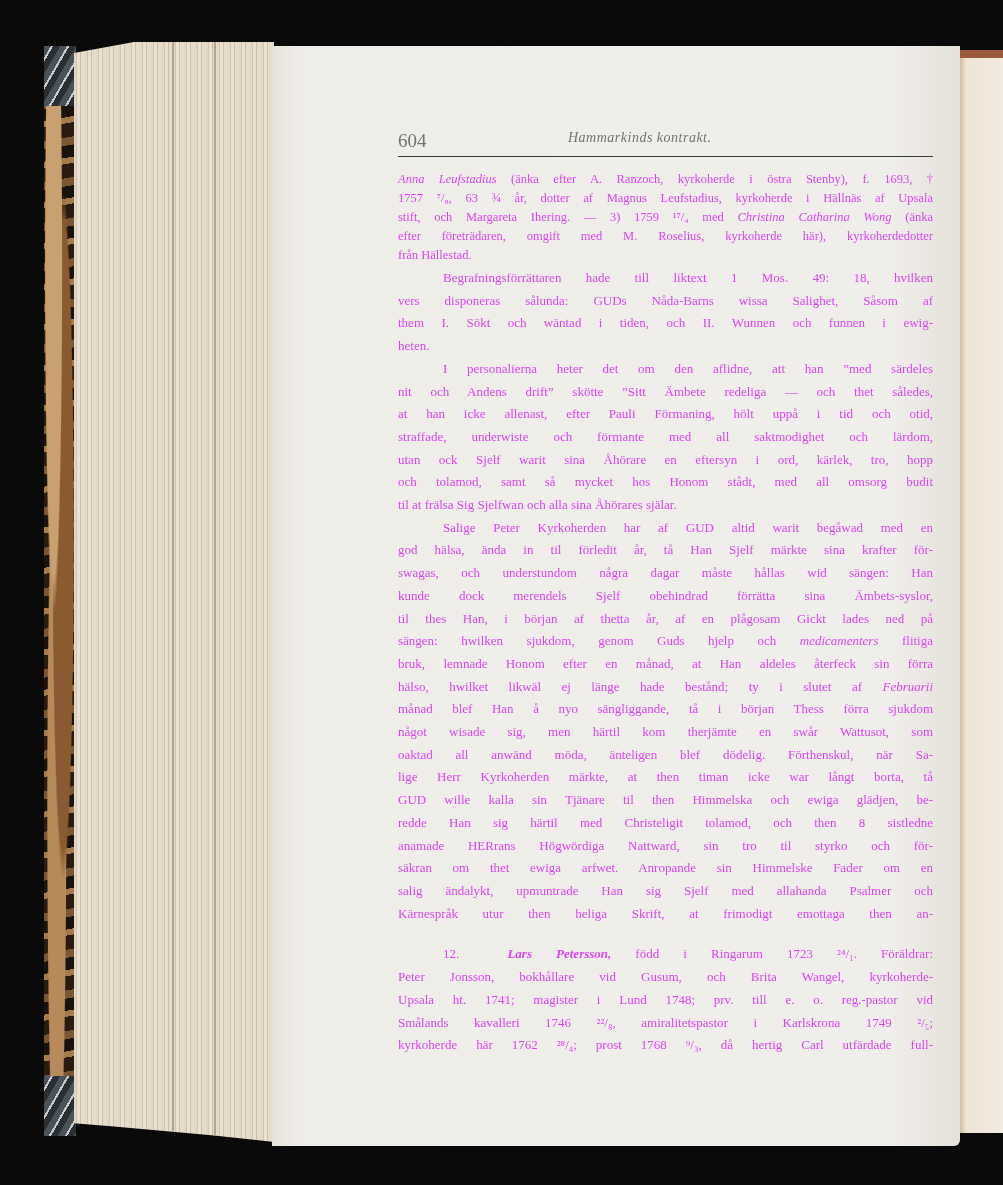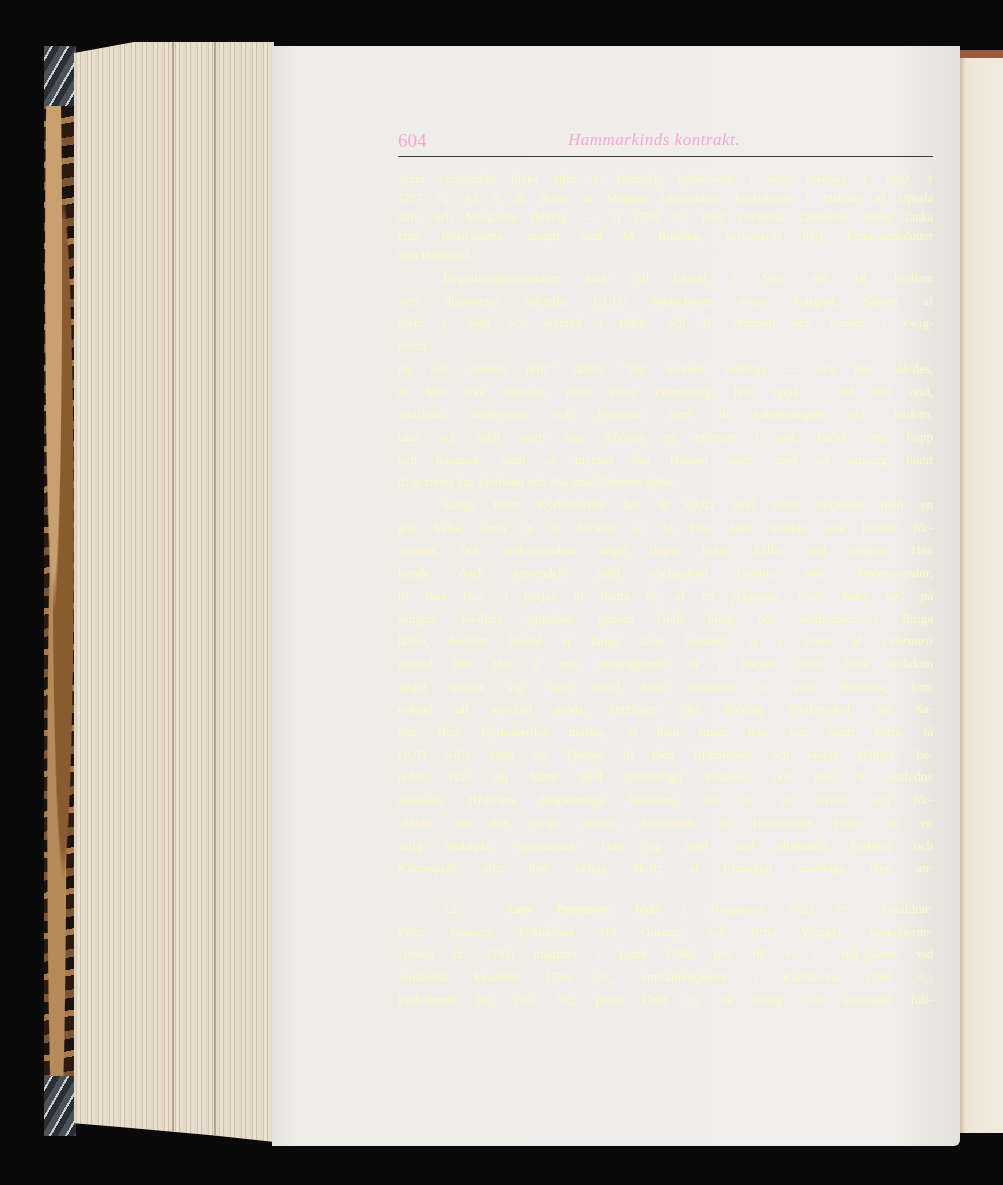--- a/index.html
+++ b/index.html
@@ -42,29 +42,29 @@
     position: absolute; left: 958px; top: 58px; width: 45px; height: 1075px;
     background: linear-gradient(90deg, #c9ad92 0, #eee4d6 8px, #f3ebe0 100%);
   }
   .right-edge-top {
     position: absolute; left: 950px; top: 50px; width: 53px; height: 8px;
     background: #9a5a3c;
   }
   .header {
     position: absolute; left: 398px; top: 128px; width: 535px; height: 28px;
     border-bottom: 1px solid #3a3a3a;
-    color: #f9a8d4;
+    color: #737373;
   }
   .page-number { position: absolute; left: 0; top: 2px; font-size: 19px; }
   .running-title {
-    position: absolute; left: 170px; top: 2px; font-size: 17px; font-style: italic; letter-spacing: 0.5px;
+    position: absolute; left: 170px; top: 2px; font-size: 14px; font-style: italic; letter-spacing: 0.5px;
   }
   .body-text {
     position: absolute; left: 398px; top: 170px; width: 535px;
-    color: #fef9c3; text-align: justify;
+    color: #d946ef; text-align: justify;
   }
   .small-para { font-size: 12.5px; line-height: 19px; margin: 0 0 2px 0; }
   .para { font-size: 13px; line-height: 22.7px; margin: 0; text-indent: 45px; }
   .para.no-indent { text-indent: 0; }
   .line { display: block; text-align-last: justify; white-space: nowrap; }
   .line.last { text-align-last: left; }
   .entry-gap { height: 18px; }
   i.it { font-style: italic; }
   b.bi { font-weight: bold; font-style: italic; }
 </style>
@@ -99,35 +99,37 @@
   </p>
 
   <p class="para no-indent">
     <span class="line" style="padding-left:45px">Begrafningsförrättaren hade till liktext 1 Mos. 49: 18, hvilken</span>
     <span class="line">vers disponeras sålunda: GUDs Nåda-Barns wissa Salighet, Såsom af</span>
     <span class="line">them I. Sökt och wäntad i tiden, och II. Wunnen och funnen i ewig-</span>
     <span class="line last">heten.</span>
   </p>
 
   <p class="para no-indent">
+    <span class="line" style="padding-left:45px">I personalierna heter det om den aflidne, att han ”med särdeles</span>
     <span class="line">nit och Andens drift” skötte ”Sitt Ämbete redeliga — och thet således,</span>
     <span class="line">at han icke allenast, efter Pauli Förmaning, hölt uppå i tid och otid,</span>
     <span class="line">straffade, underwiste och förmante med all saktmodighet och lärdom,</span>
     <span class="line">utan ock Sjelf warit sina Åhörare en eftersyn i ord, kärlek, tro, hopp</span>
     <span class="line">och tolamod, samt så mycket hos Honom stådt, med all omsorg budit</span>
     <span class="line last">til at frälsa Sig Sjelfwan och alla sina Åhörares själar.</span>
   </p>
 
   <p class="para no-indent">
     <span class="line" style="padding-left:45px">Salige Peter Kyrkoherden har af GUD altid warit begåwad med en</span>
     <span class="line">god hälsa, ända in til förledit år, tå Han Sjelf märkte sina krafter för-</span>
     <span class="line">swagas, och understundom några dagar måste hållas wid sängen: Han</span>
     <span class="line">kunde dock merendels Sjelf obehindrad förrätta sina Ämbets-syslor,</span>
     <span class="line">til thes Han, i början af thetta år, af en plågosam Gickt lades ned på</span>
     <span class="line"><span>sängen: hwilken sjukdom, genom Guds hjelp och </span><i class="it">medicamenters</i><span> flitiga</span></span>
+    <span class="line">bruk, lemnade Honom efter en månad, at Han aldeles återfeck sin förra</span>
     <span class="line"><span>hälso, hwilket likwäl ej länge hade bestånd; ty i slutet af </span><i class="it">Februarii</i></span>
     <span class="line">månad blef Han å nyo sängliggande, tå i början Thess förra sjukdom</span>
     <span class="line">något wisade sig, men härtil kom therjämte en swår Wattusot, som</span>
     <span class="line">oaktad all anwänd möda, änteligen blef dödelig.  Förthenskul, när Sa-</span>
     <span class="line">lige Herr Kyrkoherden märkte, at then timan icke war långt borta, tå</span>
     <span class="line">GUD wille kalla sin Tjänare til then Himmelska och ewiga glädjen, be-</span>
     <span class="line">redde Han sig härtil med Christeligit tolamod, och then 8 sistledne</span>
     <span class="line">anamade HERrans Högwördiga Nattward, sin tro til styrko och för-</span>
     <span class="line">säkran om thet ewiga arfwet.  Anropande sin Himmelske Fader om en</span>
     <span class="line">salig ändalykt, upmuntrade Han sig Sjelf med allahanda Psalmer och</span>

